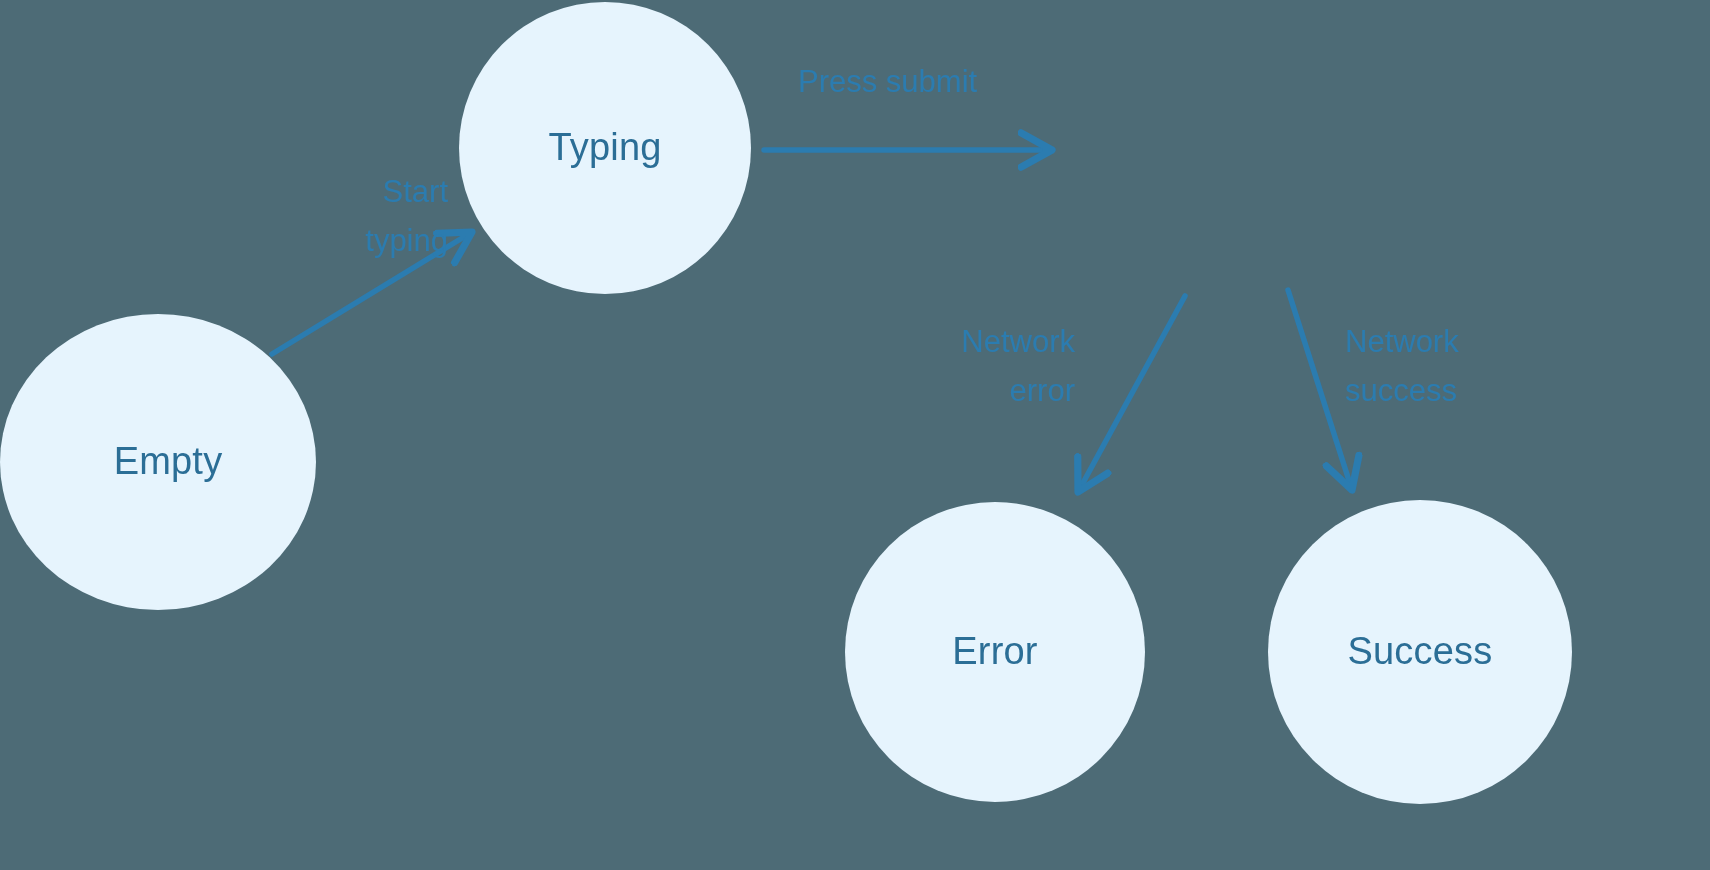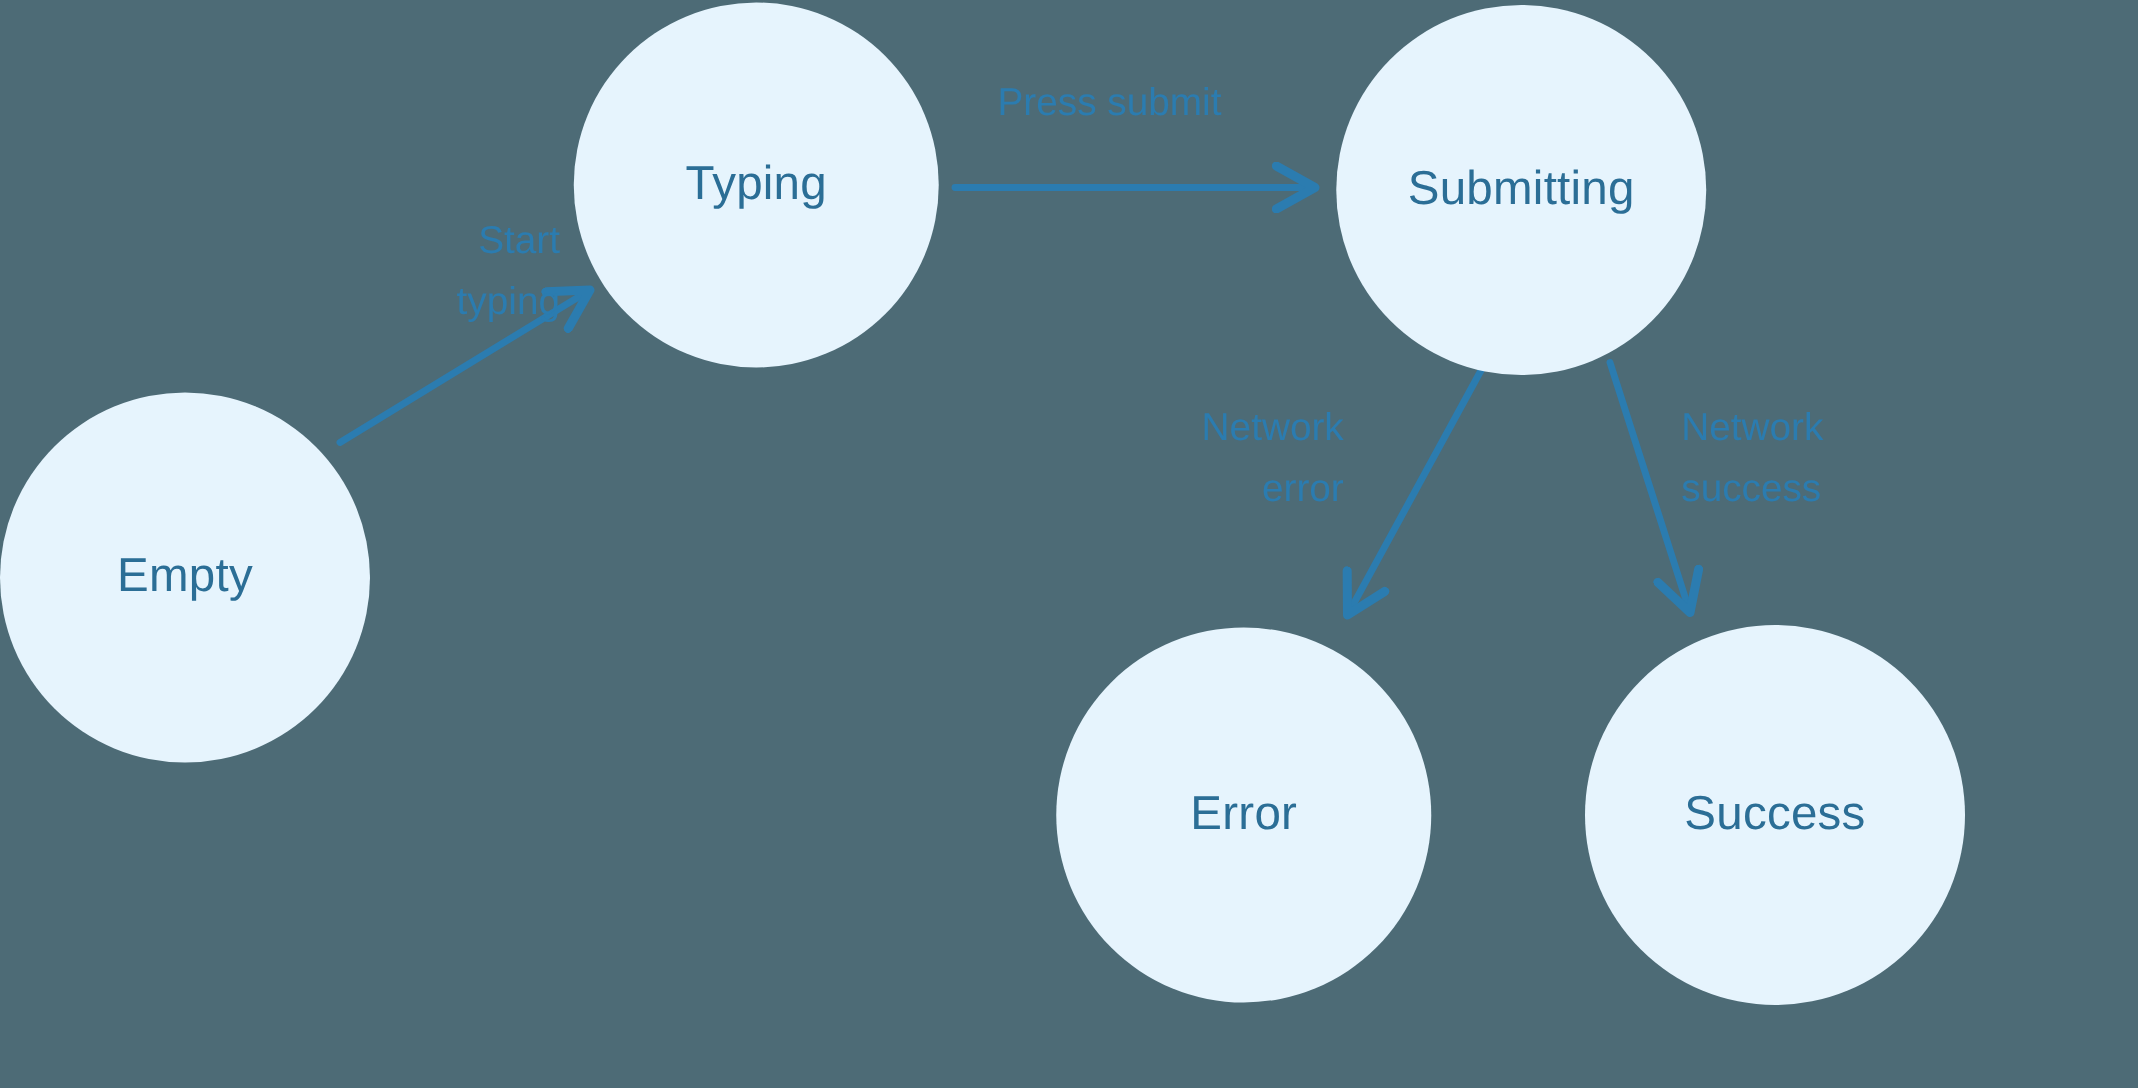--- a/index.html
+++ b/index.html
@@ -67,31 +67,28 @@
 
     <line x1="272" y1="354" x2="472" y2="232" stroke="#2b7cb0" stroke-width="5.5" stroke-linecap="round" marker-end="url(#ah)"></line>
 
     <line x1="764" y1="150" x2="1052" y2="150" stroke="#2b7cb0" stroke-width="5.5" stroke-linecap="round" marker-end="url(#ah)"></line>
 
     <line x1="1185" y1="296" x2="1078" y2="492" stroke="#2b7cb0" stroke-width="5.5" stroke-linecap="round" marker-end="url(#ah)"></line>
 
     <line x1="1288" y1="290" x2="1352" y2="490" stroke="#2b7cb0" stroke-width="5.5" stroke-linecap="round" marker-end="url(#ah)"></line>
   </svg>
 
-  <div class="node" style="left:0px; top:314px; width:296px; height:296px;">
+  <div class="node" style="left:0px; top:314px; width:296px; height:296px;padding-left:20px;">
     <span class="node-label">Empty</span>
   </div>
 
   <div class="node" style="left:459px; top:2px; width:292px; height:292px;">
     <span class="node-label">Typing</span>
   </div>
 
-  <div class="node" style="left:1069px; top:4px; width:296px; height:296px;">
-    <span class="node-label">Submitting</span>
-  </div>
 
   <div class="node" style="left:845px; top:502px; width:300px; height:300px;">
     <span class="node-label">Error</span>
   </div>
 
   <div class="node" style="left:1268px; top:500px; width:304px; height:304px;">
     <span class="node-label">Success</span>
   </div>
 
   <div class="edge-label el-start-typing">Start

